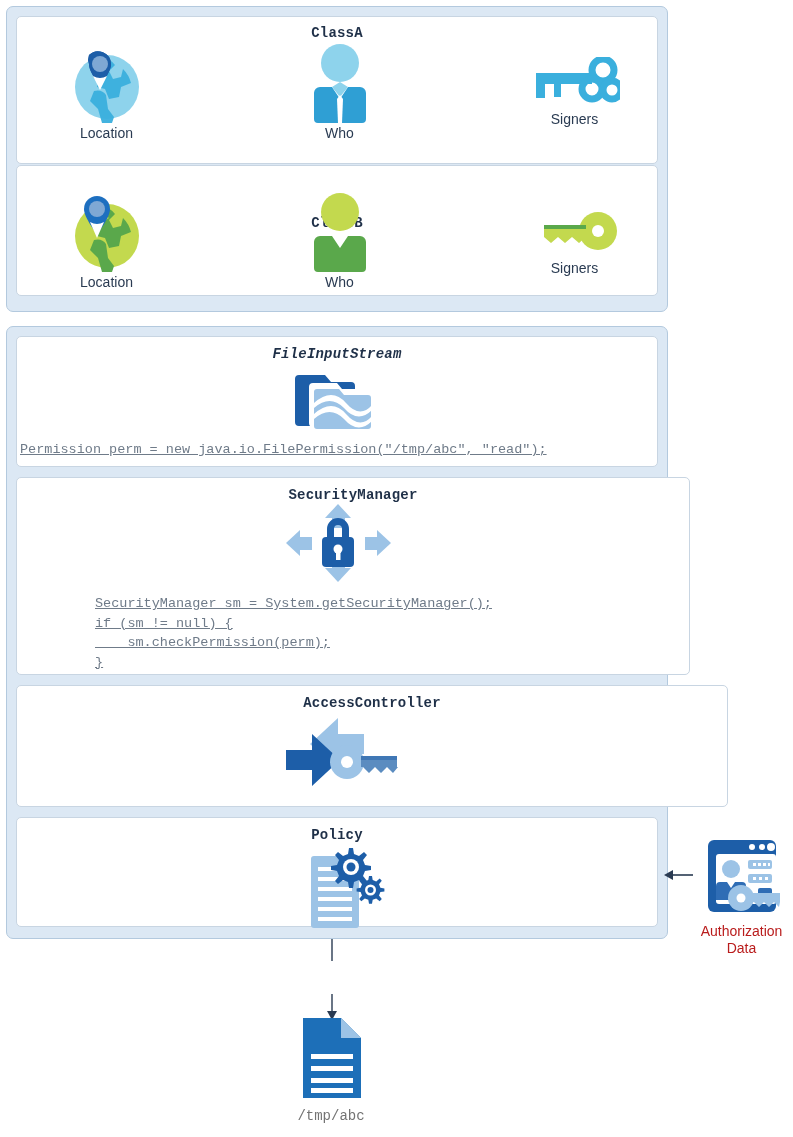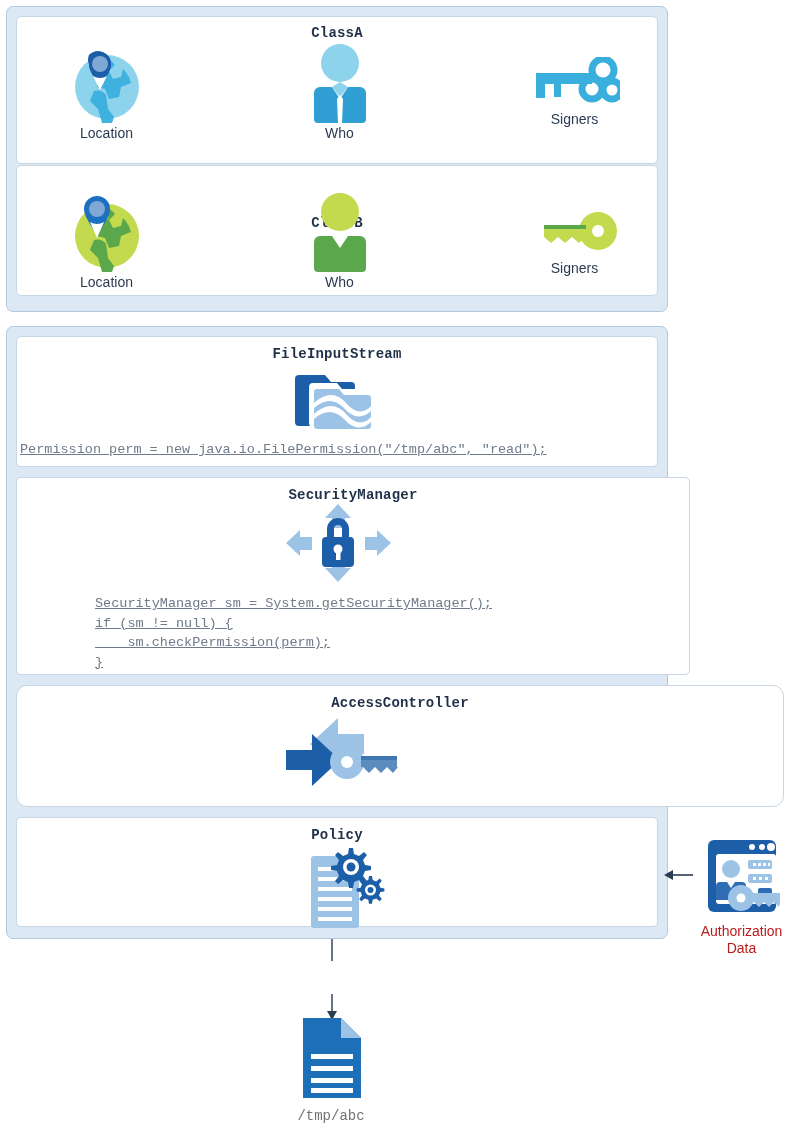--- a/index.html
+++ b/index.html
@@ -35,23 +35,23 @@
   
   .card {
     position: absolute;
     background: #ffffff;
     border: 1px solid #c8d5e2;
     border-radius: 5px;
     box-sizing: border-box;
   }
   #card-classA      { left: 16px; top: 16px;  width: 642px; height: 148px; }
   #card-classB      { left: 16px; top: 165px; width: 642px; height: 131px; }
-  #card-fis         { left: 16px; top: 336px; width: 642px; height: 131px; }
+  #card-fis         { left: 16px; top: 336px; width: 642px; height: 131px; font-style: italic; }
   #card-sm          { left: 16px; top: 477px; width: 674px; height: 198px; }
-  #card-ac          { left: 16px; top: 685px; width: 768px; height: 122px; border-radius: 11px; }
+  #card-ac          { left: 16px; top: 685px; width: 712px; height: 122px; }
   #card-policy      { left: 16px; top: 817px; width: 642px; height: 110px; }
 
   .card-title {
     position: absolute;
     left: 0; right: 0;
     text-align: center;
     font-family: "Liberation Mono", "DejaVu Sans Mono", monospace;
     font-weight: bold;
     font-size: 14px;
     color: #1f3048;

